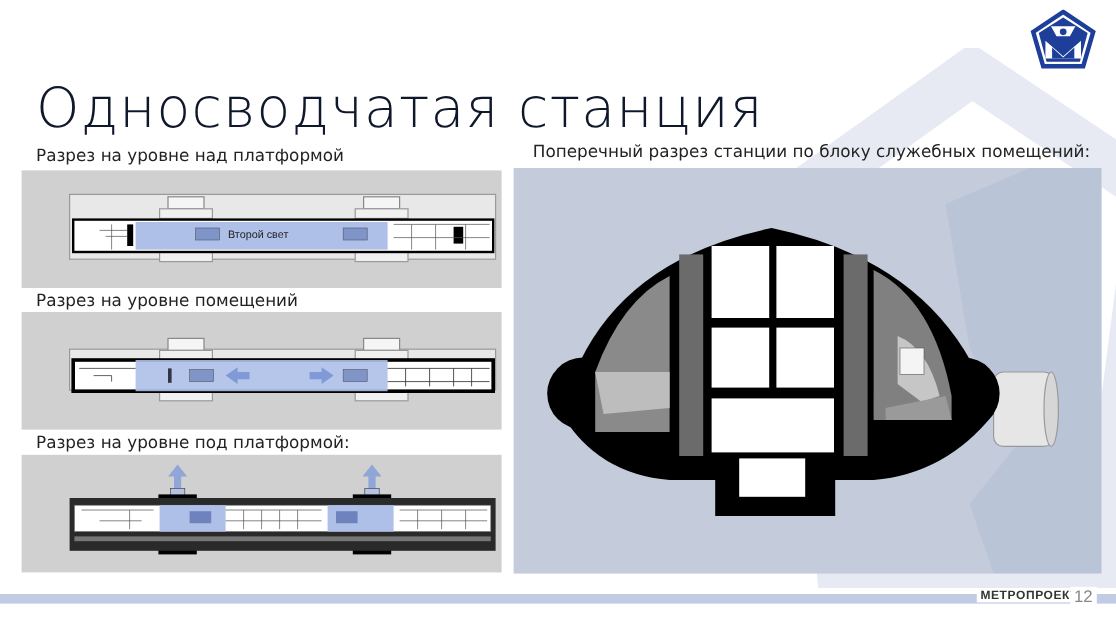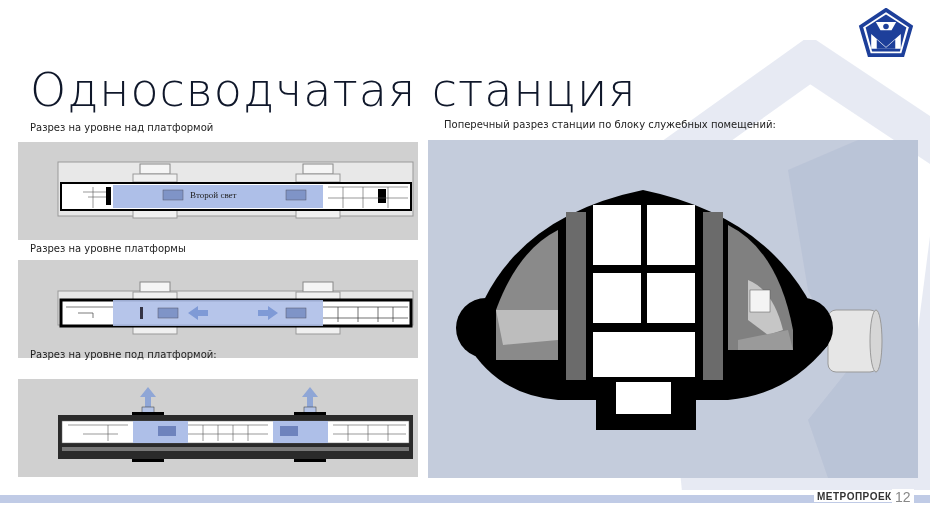--- a/index.html
+++ b/index.html
@@ -1,20 +1,20 @@
 <!DOCTYPE html>
 <html><head>
 <meta charset="utf-8">
 <style>
   html, body { margin: 0; padding: 0; }
   body { width: 930px; height: 525px; position: relative; overflow: hidden; background: #ffffff; font-family: "Liberation Sans", sans-serif; color: #1a1a1a; }
   .watermark { position: absolute; right: -60px; top: 40px; width: 360px; height: 460px; opacity: 0.18; pointer-events: none; }
   .title { position: absolute; left: 30px; top: 32px; font-size: 46px; font-weight: 400; letter-spacing: 1px; color: #0f172a; font-family: "DejaVu Sans", sans-serif; font-weight: 300; }
   .logo { position: absolute; left: 858px; top: 8px; width: 56px; height: 50px; }
-  .label { position: absolute; font-size: 10px; color: #222; font-family: "DejaVu Sans", sans-serif; }
+  .label { position: absolute; font-size: 14px; color: #222; font-family: "DejaVu Sans", sans-serif; }
   .panel { position: absolute; background: #d0d0d0; }
   .plan { position: absolute; }
   .right-panel { position: absolute; left: 428px; top: 140px; width: 490px; height: 338px; background: #c4ccdc; overflow: hidden; }
   .footer-bar { position: absolute; left: 0; top: 495px; width: 930px; height: 8px; background: #c0cbe6; }
   .brand { position: absolute; left: 814px; top: 491px; font-size: 10px; font-weight: bold; letter-spacing: 0.5px; color: #333; background: #fff; padding: 0 3px; }
   .page-num { position: absolute; left: 892px; top: 489px; font-size: 14px; color: #888; background: #fff; padding: 0 3px; }
 </style>
 </head>
 <body>
 
@@ -28,42 +28,42 @@
 <svg class="logo" viewBox="0 0 60 54">
   <path d="M30 2 L57 20 L48 51 L12 51 L3 20 Z" fill="#ffffff" stroke="#1d3f9a" stroke-width="4"></path>
   <path d="M30 7 L52 21 L45 47 L15 47 L8 21 Z" fill="#1d3f9a"></path>
   <path d="M19 15 L41 15 L36 24 L24 24 Z" fill="#ffffff"></path>
   <circle cx="30" cy="20" r="3" fill="#1d3f9a"></circle>
   <path d="M14 28 L30 42 L46 28 L46 44 L14 44 Z" fill="#ffffff"></path>
   <path d="M20 34 L30 43 L40 34 L40 44 L20 44 Z" fill="#1d3f9a"></path>
 </svg>
 
 <div class="label" style="left:30px; top:122px;">Разрез на уровне над платформой</div>
-<div class="panel" style="left:18px; top:142px; width:400px; height:98px;font-family:Liberation Serif, serif;">
+<div class="panel" style="left:18px; top:142px; width:400px; height:98px;">
   <svg class="plan" width="400" height="98" viewBox="0 0 400 98">
     <rect x="40" y="20" width="355" height="54" fill="#e8e8e8" stroke="#999"></rect>
     <rect x="122" y="22" width="30" height="10" fill="#f5f5f5" stroke="#888"></rect>
     <rect x="285" y="22" width="30" height="10" fill="#f5f5f5" stroke="#888"></rect>
     <rect x="115" y="32" width="44" height="8" fill="#f0f0f0" stroke="#999"></rect>
     <rect x="278" y="32" width="44" height="8" fill="#f0f0f0" stroke="#999"></rect>
     <rect x="115" y="68" width="44" height="8" fill="#f0f0f0" stroke="#999"></rect>
     <rect x="278" y="68" width="44" height="8" fill="#f0f0f0" stroke="#999"></rect>
     <rect x="43" y="41" width="350" height="27" fill="#ffffff" stroke="#000" stroke-width="2"></rect>
     <rect x="95" y="43" width="210" height="23" fill="#aebfe8"></rect>
     <rect x="145" y="48" width="20" height="10" fill="#7f94c7" stroke="#556" stroke-width="0.5"></rect>
     <rect x="268" y="48" width="20" height="10" fill="#7f94c7" stroke="#556" stroke-width="0.5"></rect>
     <rect x="88" y="45" width="5" height="18" fill="#000"></rect>
     <rect x="360" y="47" width="8" height="14" fill="#000"></rect>
     <path d="M310 45 L390 45 M310 56 L390 56 M325 45 L325 66 M345 45 L345 66 M370 45 L370 66" stroke="#555" stroke-width="0.6" fill="none"></path>
     <path d="M65 50 L88 50 M70 55 L88 55 M75 45 L75 66" stroke="#555" stroke-width="0.6" fill="none"></path>
   </svg>
   <div style="position:absolute; left:172px; top:48px; font-size:9px; color:#222;">Второй свет</div>
 </div>
 
-<div class="label" style="left:30px; top:243px;">Разрез на уровне платформы</div>
+<div class="label" style="left:30px; top:243px;">Разрез на уровне помещений</div>
 <div class="panel" style="left:18px; top:260px; width:400px; height:98px;">
   <svg class="plan" width="400" height="98" viewBox="0 0 400 98">
     <rect x="40" y="31" width="355" height="34" fill="#e8e8e8" stroke="#999"></rect>
     <rect x="122" y="22" width="30" height="10" fill="#f5f5f5" stroke="#888"></rect>
     <rect x="285" y="22" width="30" height="10" fill="#f5f5f5" stroke="#888"></rect>
     <rect x="115" y="32" width="44" height="8" fill="#f0f0f0" stroke="#999"></rect>
     <rect x="278" y="32" width="44" height="8" fill="#f0f0f0" stroke="#999"></rect>
     <rect x="115" y="66" width="44" height="8" fill="#f0f0f0" stroke="#999"></rect>
     <rect x="278" y="66" width="44" height="8" fill="#f0f0f0" stroke="#999"></rect>
     <rect x="43" y="40" width="350" height="26" fill="#ffffff" stroke="#000" stroke-width="3"></rect>
@@ -71,21 +71,21 @@
     <rect x="122" y="47" width="3" height="12" fill="#334"></rect>
     <rect x="140" y="48" width="20" height="10" fill="#7f94c7" stroke="#556" stroke-width="0.5"></rect>
     <rect x="268" y="48" width="20" height="10" fill="#7f94c7" stroke="#556" stroke-width="0.5"></rect>
     <path d="M170 53 L180 46 L180 50 L190 50 L190 56 L180 56 L180 60 Z" fill="#7f9ad6"></path>
     <path d="M260 53 L250 46 L250 50 L240 50 L240 56 L250 56 L250 60 Z" fill="#7f9ad6"></path>
     <path d="M305 47 L390 47 M305 58 L390 58 M320 47 L320 62 M340 47 L340 62 M360 47 L360 62 M375 47 L375 62" stroke="#333" stroke-width="0.7" fill="none"></path>
     <path d="M48 47 L95 47 M60 53 L75 53 L75 58" stroke="#444" stroke-width="0.7" fill="none"></path>
   </svg>
 </div>
 
-<div class="label" style="left:30px; top:349px;">Разрез на уровне под платформой:</div>
+<div class="label" style="left:30px; top:361px;">Разрез на уровне под платформой:</div>
 <div class="panel" style="left:18px; top:379px; width:400px; height:98px;">
   <svg class="plan" width="400" height="98" viewBox="0 0 400 98">
     <path d="M130 8 L122 18 L127 18 L127 28 L133 28 L133 18 L138 18 Z" fill="#8fa6d6"></path>
     <path d="M292 8 L284 18 L289 18 L289 28 L295 28 L295 18 L300 18 Z" fill="#8fa6d6"></path>
     <rect x="124" y="28" width="12" height="8" fill="#b5c4e6" stroke="#333" stroke-width="0.5"></rect>
     <rect x="286" y="28" width="12" height="8" fill="#b5c4e6" stroke="#333" stroke-width="0.5"></rect>
     <rect x="114" y="33" width="32" height="50" fill="#000"></rect>
     <rect x="276" y="33" width="32" height="50" fill="#000"></rect>
     <rect x="40" y="36" width="355" height="44" fill="#2a2a2a"></rect>
     <rect x="44" y="42" width="347" height="22" fill="#ffffff" stroke="#666" stroke-width="0.5"></rect>

